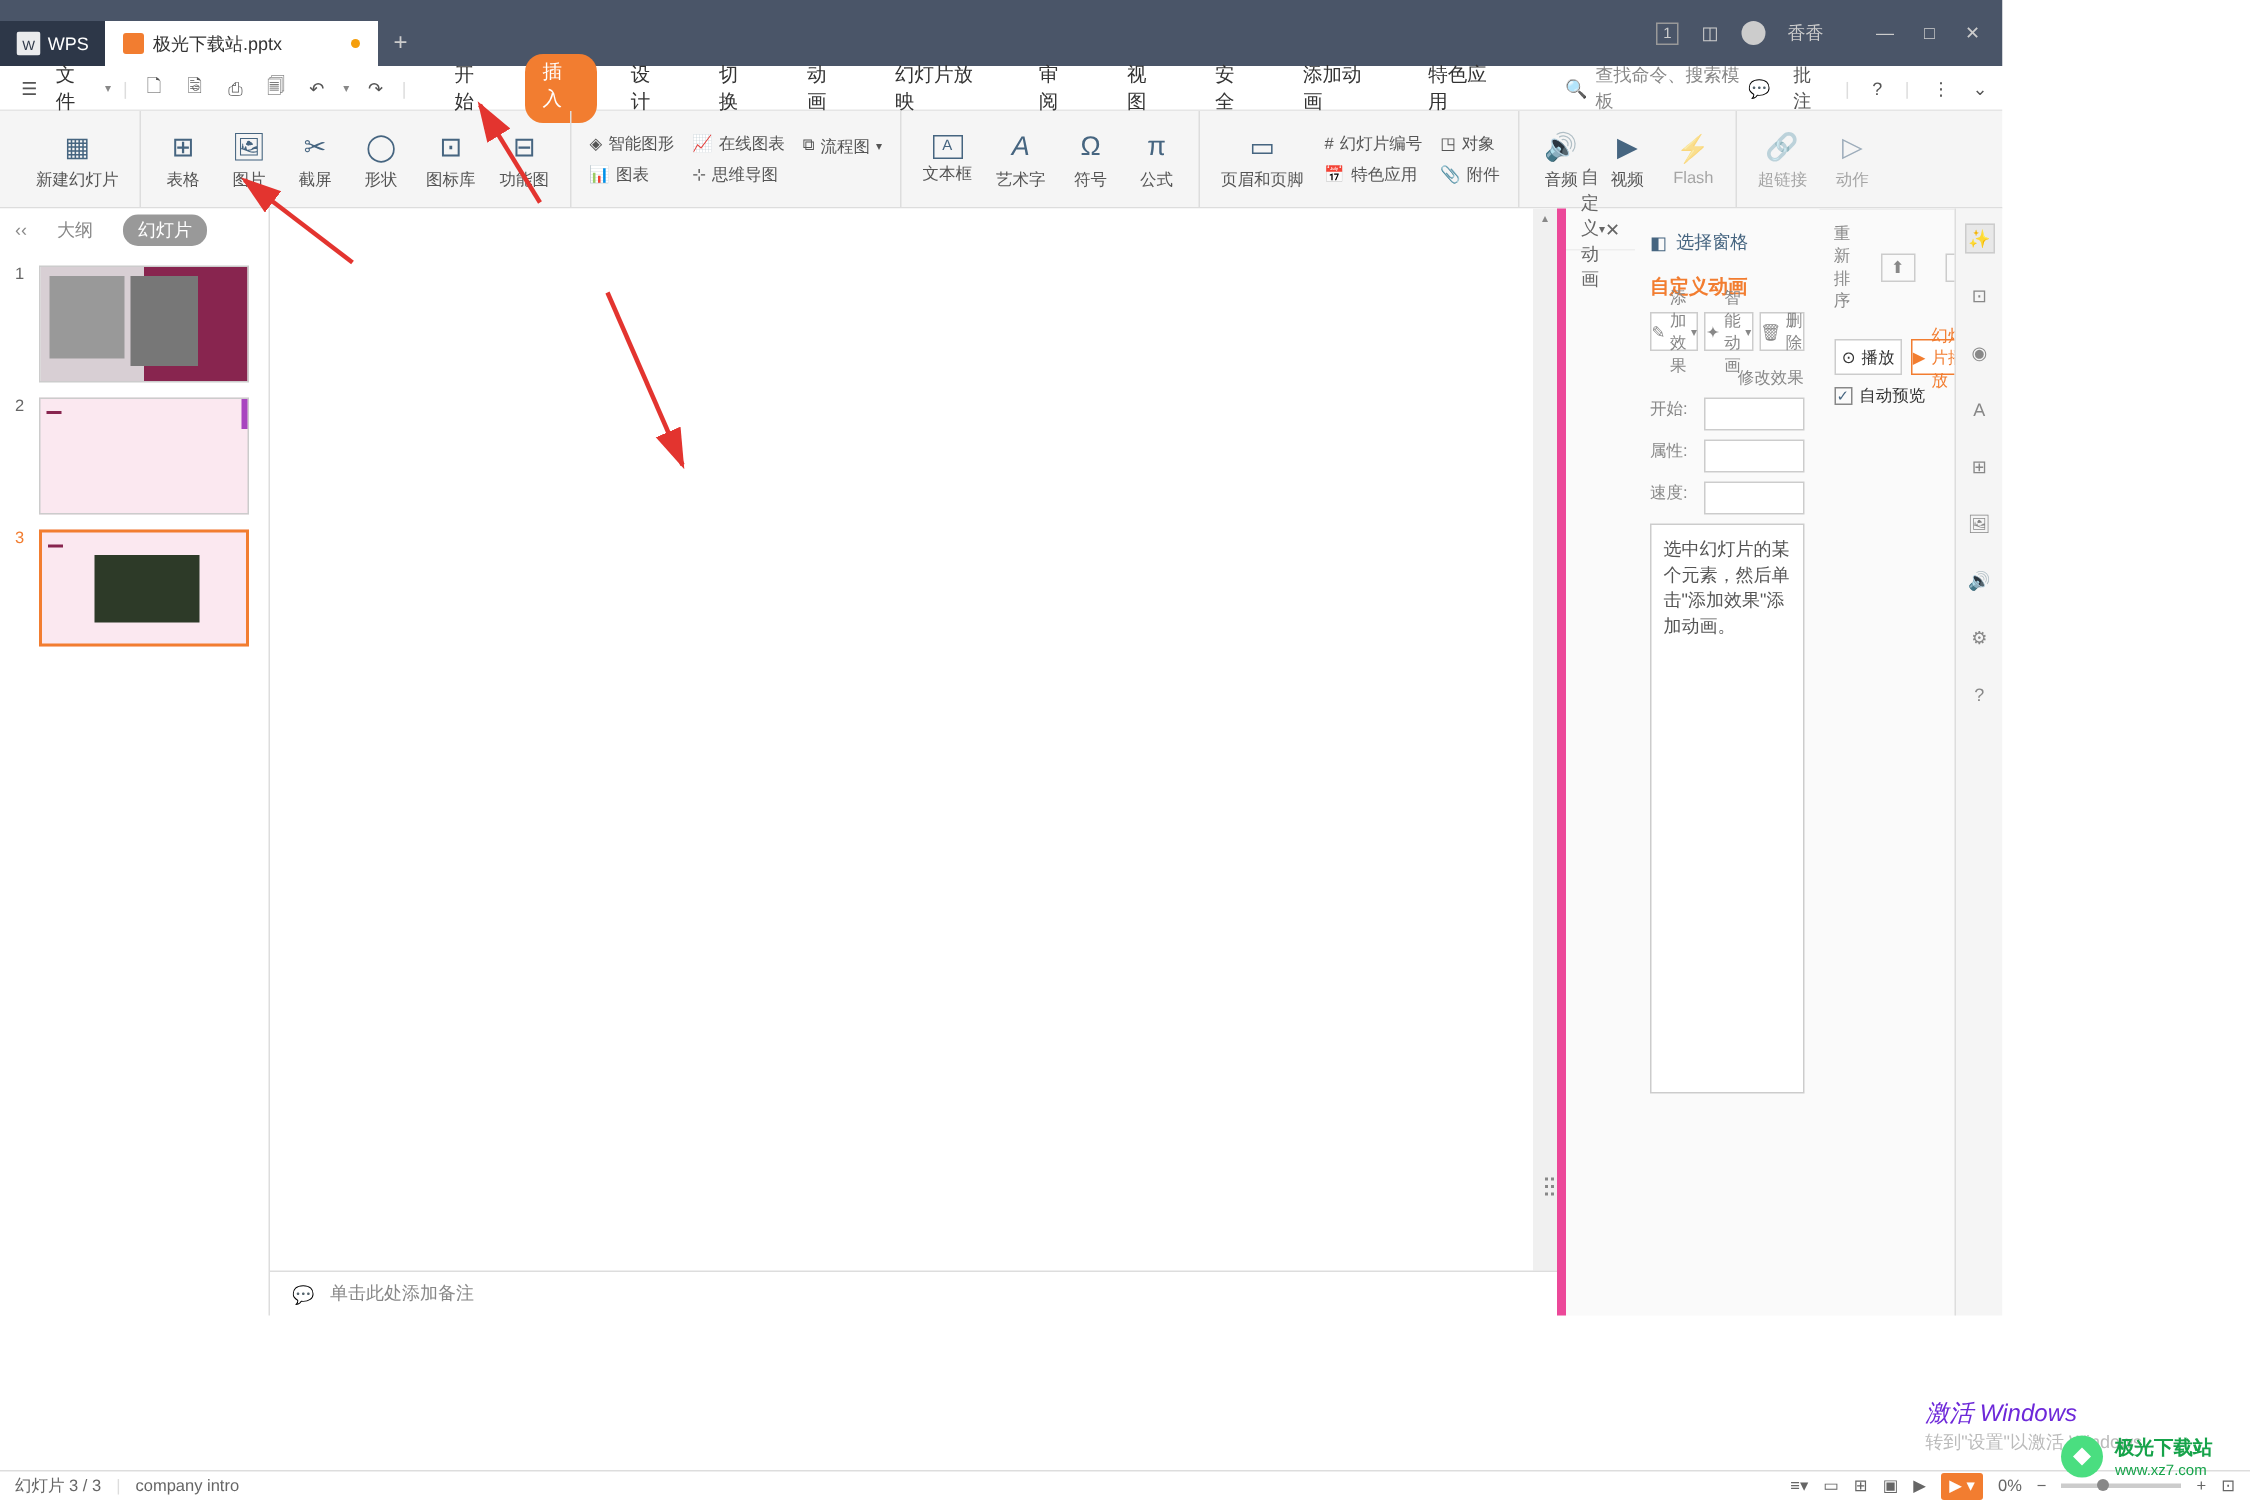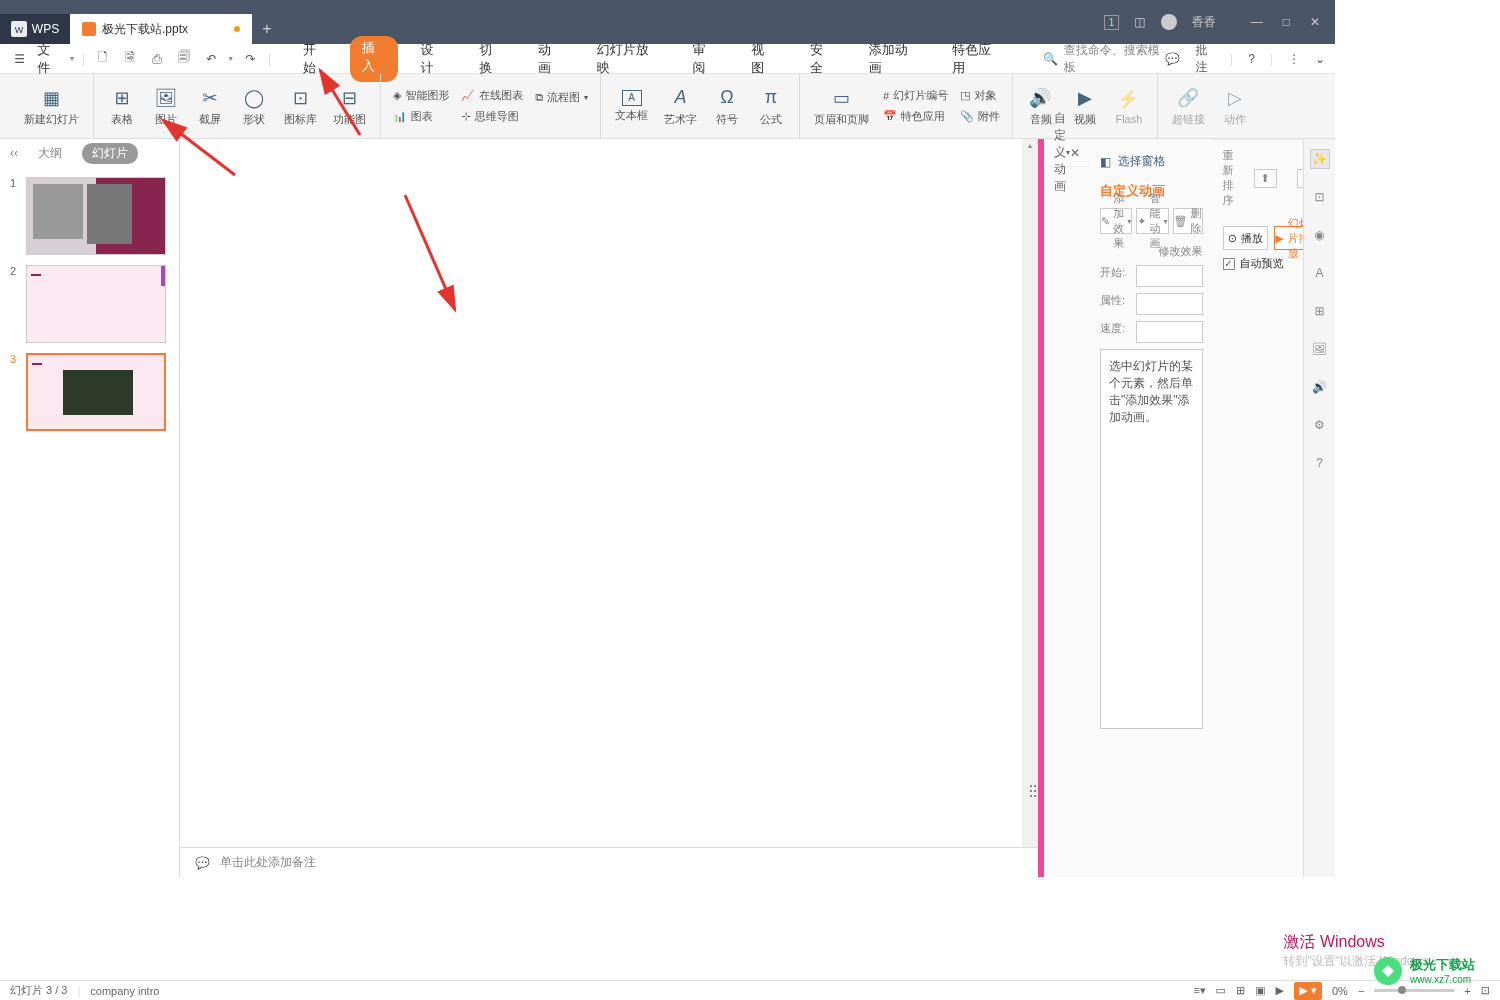--- a/index.html
+++ b/index.html
@@ -489,21 +489,21 @@
       <defs>
         <marker id="ah3" markerWidth="10" markerHeight="10" refX="8" refY="3" orient="auto">
           <path d="M0,0 L0,6 L9,3 z" fill="#e3342f"></path>
         </marker>
       </defs>
       <line x1="5" y1="5" x2="55" y2="120" stroke="#e3342f" stroke-width="3" marker-end="url(#ah3)"></line>
     </svg>
 </div>
 
 <div class="watermark" style="right:60px;bottom:30px;">
-  <div style="font-size:16px;color:#be185d;">激活 Windows</div>
+  <div style="font-size:16px;color:#6d28d9;font-style:italic;">激活 Windows</div>
   <div style="font-size:12px;color:#bbb;">转到"设置"以激活 Windows。</div>
 </div>
 <div class="watermark-logo" style="position:absolute;right:10px;bottom:4px;">
   <svg width="120" height="40" viewBox="0 0 120 40">
     <circle cx="18" cy="18" r="14" fill="#4ade80"></circle>
     <path d="M12 18 L18 12 L24 18 L18 24 Z" fill="#fff"></path>
     <text x="40" y="16" font-size="13" fill="#16a34a" font-weight="bold">极光下载站</text>
     <text x="40" y="30" font-size="10" fill="#16a34a">www.xz7.com</text>
   </svg>
 </div>

